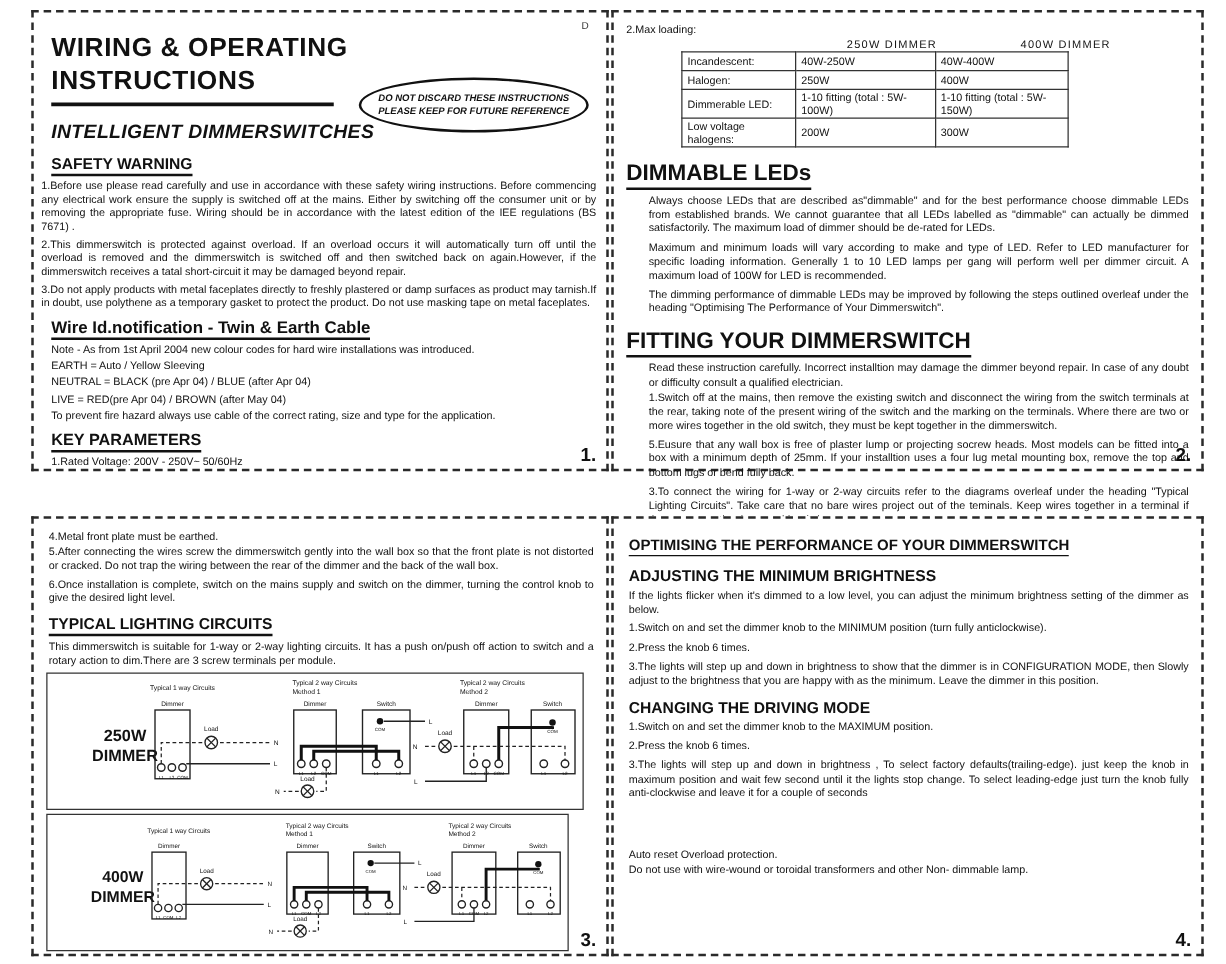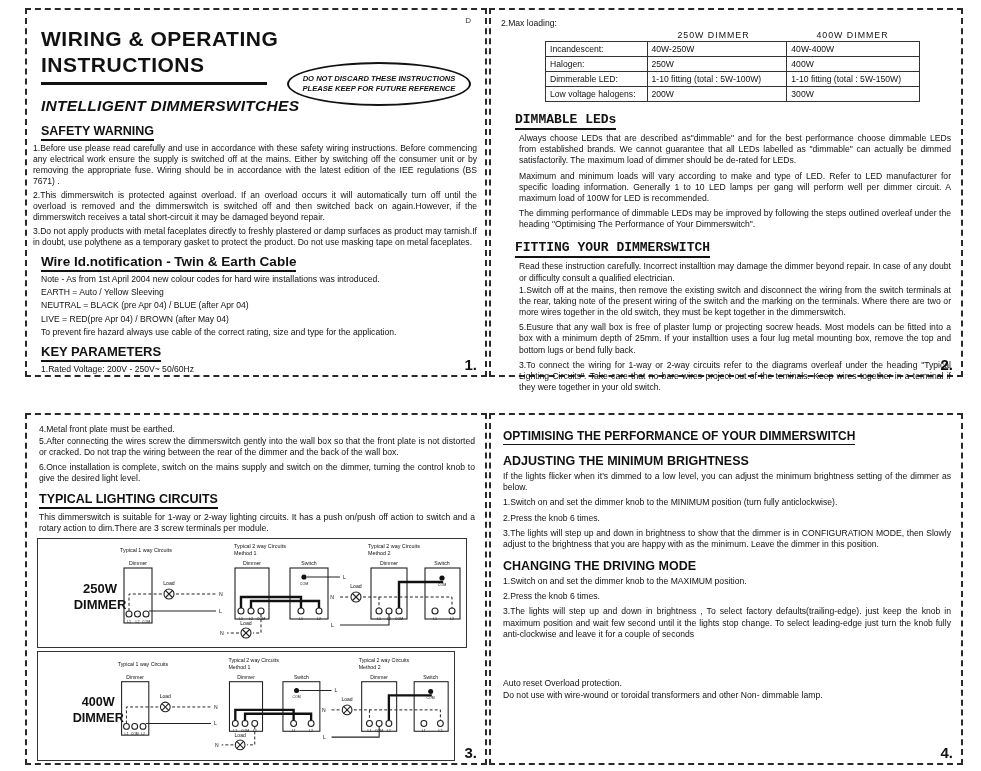--- a/index.html
+++ b/index.html
@@ -22,24 +22,24 @@
   .h12{font-size:12.5px;margin:9px 0 2px 14px;}
   .h13{font-size:13px;margin:6px 0 2px 14px;}
   .p1{margin:2px 8px 3px 6px;font-size:8.6px;line-height:1.28;text-align:justify;}
   .line{margin:2.5px 8px 0 14px;font-size:8.6px;line-height:1.25;}
   
   .maxload{margin:8px 0 2px 10px;font-size:8.6px;}
   .tblhead{display:flex;margin-left:54px;width:375px;font-size:8.8px;}
   .tblhead .sp{width:97px;}
   .tblhead .c{width:143px;text-align:center;letter-spacing:1px;}
   .tblhead .c2{width:135px;text-align:center;letter-spacing:1px;}
-  table.load{border-collapse:collapse;margin:1px 0 0 54px;width:375px;}
+  table.load{border-collapse:collapse;margin:1px 0 0 54px;width:310px;}
   table.load td{border:1px solid #333;font-size:8.6px;padding:1px 4px;height:12px;}
   td.w1{width:97px;} td.w2{width:143px;} td.w3{width:135px;}
-  .h12b{font-size:13px;margin:10px 0 2px 24px;font-family:Liberation Mono, monospace;}
+  .h12b{font-size:18px;margin:10px 0 2px 10px;}
   .p2{margin:3px 10px 4px 28px;font-size:8.6px;line-height:1.3;text-align:justify;}
   
   .p3{margin:3px 10px 3px 12px;font-size:8.6px;line-height:1.3;text-align:justify;}
   .h12c{font-size:12.5px;margin:8px 0 2px 12px;}
   .diagbox{position:relative;margin:4px 0 0 10px;border:1.5px solid #333;background:#fff;}
   .diagbox.b1{width:428px;height:108px;}
   .diagbox.b2{width:416px;height:108px;margin-top:3px;}
   svg text{font-family:"Liberation Sans",sans-serif;fill:#111;}
   .t-name{font-size:13px;font-weight:bold;text-anchor:middle;}
   .t-title{font-size:5.4px;}

